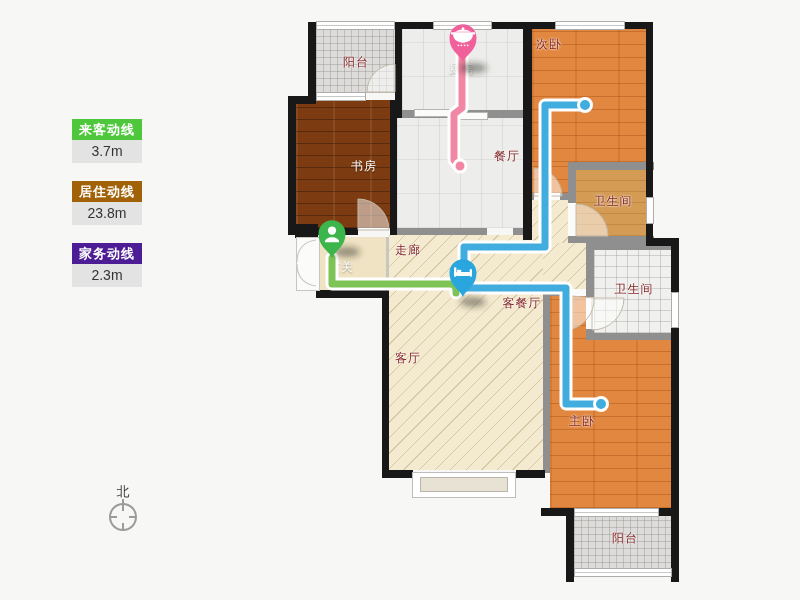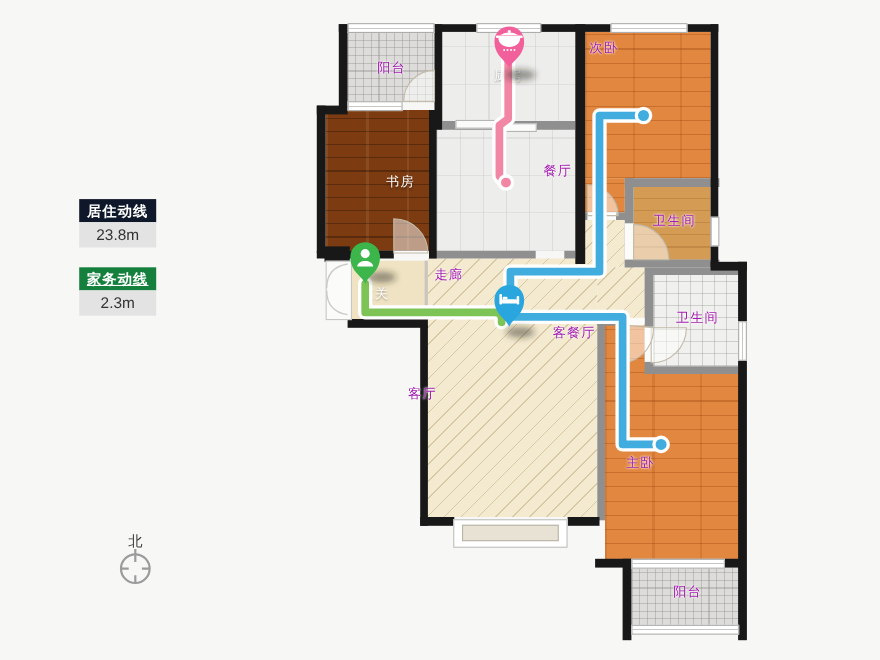--- a/index.html
+++ b/index.html
@@ -38,37 +38,41 @@
   .iwall{position:absolute;background:#8f8f8f;}
   .gap{position:absolute;background:#fbfbfa;}
   .window{position:absolute;background:#fff;border:1px solid #adadab;box-sizing:border-box;
     background-image:linear-gradient(0deg,transparent 44%,#c7c7c5 44%,#c7c7c5 56%,transparent 56%);}
   .window.v{background-image:linear-gradient(90deg,transparent 44%,#c7c7c5 44%,#c7c7c5 56%,transparent 56%);}
   .bay-outer{position:absolute;background:#fff;border:1px solid #bdbdbb;box-sizing:border-box;}
   .bay-inner{position:absolute;background:#e7e2d4;border:1px solid #b9b5a9;box-sizing:border-box;}
   .threshold{position:absolute;background:#c9c6bd;}
   
   .fp-label{position:absolute;transform:translate(-50%,-50%);font-size:12px;letter-spacing:1px;
-    color:#a21caf;white-space:nowrap;text-shadow:0 0 2px rgba(255,255,255,.95),0 0 2px rgba(255,255,255,.95);}
+    color:#7f1d1d;white-space:nowrap;text-shadow:0 0 2px rgba(255,255,255,.95),0 0 2px rgba(255,255,255,.95);}
   .fp-label.light{color:#fff;text-shadow:0 1px 2px rgba(0,0,0,.4);}
   .compass-label{position:absolute;font-size:13px;color:#3a3a3a;transform:translate(-50%,0);}
   svg{position:absolute;left:0;top:0;pointer-events:none;}
   svg .clickable{pointer-events:auto;cursor:pointer;}
 </style>
 </head>
 <body>
 
 <div id="stage">
 
+  <div class="legend-item" style="top:119px">
+    <span class="legend-head" style="background: rgb(79, 199, 60);">来客动线</span>
+    <span class="legend-val">3.7m</span>
+  </div>
   <div class="legend-item" style="top:181px">
-    <span class="legend-head" style="background: #0f172a;">居住动线</span>
+    <span class="legend-head" style="background: #a16207;">居住动线</span>
     <span class="legend-val">23.8m</span>
   </div>
   <div class="legend-item" style="top:243px">
-    <span class="legend-head" style="background: #15803d; text-decoration: underline;">家务动线</span>
+    <span class="legend-head" style="background: #4c1d95;">家务动线</span>
     <span class="legend-val">2.3m</span>
   </div>
 
   <div class="floor tile" style="left:316px;top:29px;width:79px;height:64px"></div>
   <div class="floor stripes" style="left:402px;top:29px;width:121px;height:82px"></div>
   <div class="floor stripes" style="left:397px;top:118px;width:126px;height:110px"></div>
   <div class="floor wood-orange" style="left:532px;top:29px;width:114px;height:133px"></div>
   <div class="floor wood-orange" style="left:530px;top:162px;width:38px;height:31px"></div>
   <div class="floor wood-tan" style="left:576px;top:170px;width:70px;height:66px"></div>
   <div class="floor wood-dark" style="left:296px;top:100px;width:94px;height:128px"></div>
@@ -151,21 +155,21 @@
   <span class="fp-label" style="left:356px;top:62px">阳台</span>
   <span class="fp-label light" style="left:462px;top:69px">厨房</span>
   <span class="fp-label" style="left:549px;top:44px">次卧</span>
   <span class="fp-label light" style="left:364px;top:166px">书房</span>
   <span class="fp-label" style="left:507px;top:156px">餐厅</span>
   <span class="fp-label" style="left:613px;top:201px">卫生间</span>
   <span class="fp-label" style="left:634px;top:289px">卫生间</span>
   <span class="fp-label" style="left:408px;top:250px">走廊</span>
   <span class="fp-label light" style="left:341px;top:267px">玄关</span>
   <span class="fp-label" style="left:522px;top:303px">客餐厅</span>
-  <span class="fp-label" style="left:384px;top:358px">客厅</span>
+  <span class="fp-label" style="left:408px;top:358px">客厅</span>
   <span class="fp-label" style="left:582px;top:421px">主卧</span>
   <span class="fp-label" style="left:625px;top:538px">阳台</span>
 
   <svg width="800" height="600">
     <defs>
         <filter id="soft" x="-60%" y="-60%" width="220%" height="220%">
           <feGaussianBlur stdDeviation="3"></feGaussianBlur>
         </filter>
       </defs>
 

